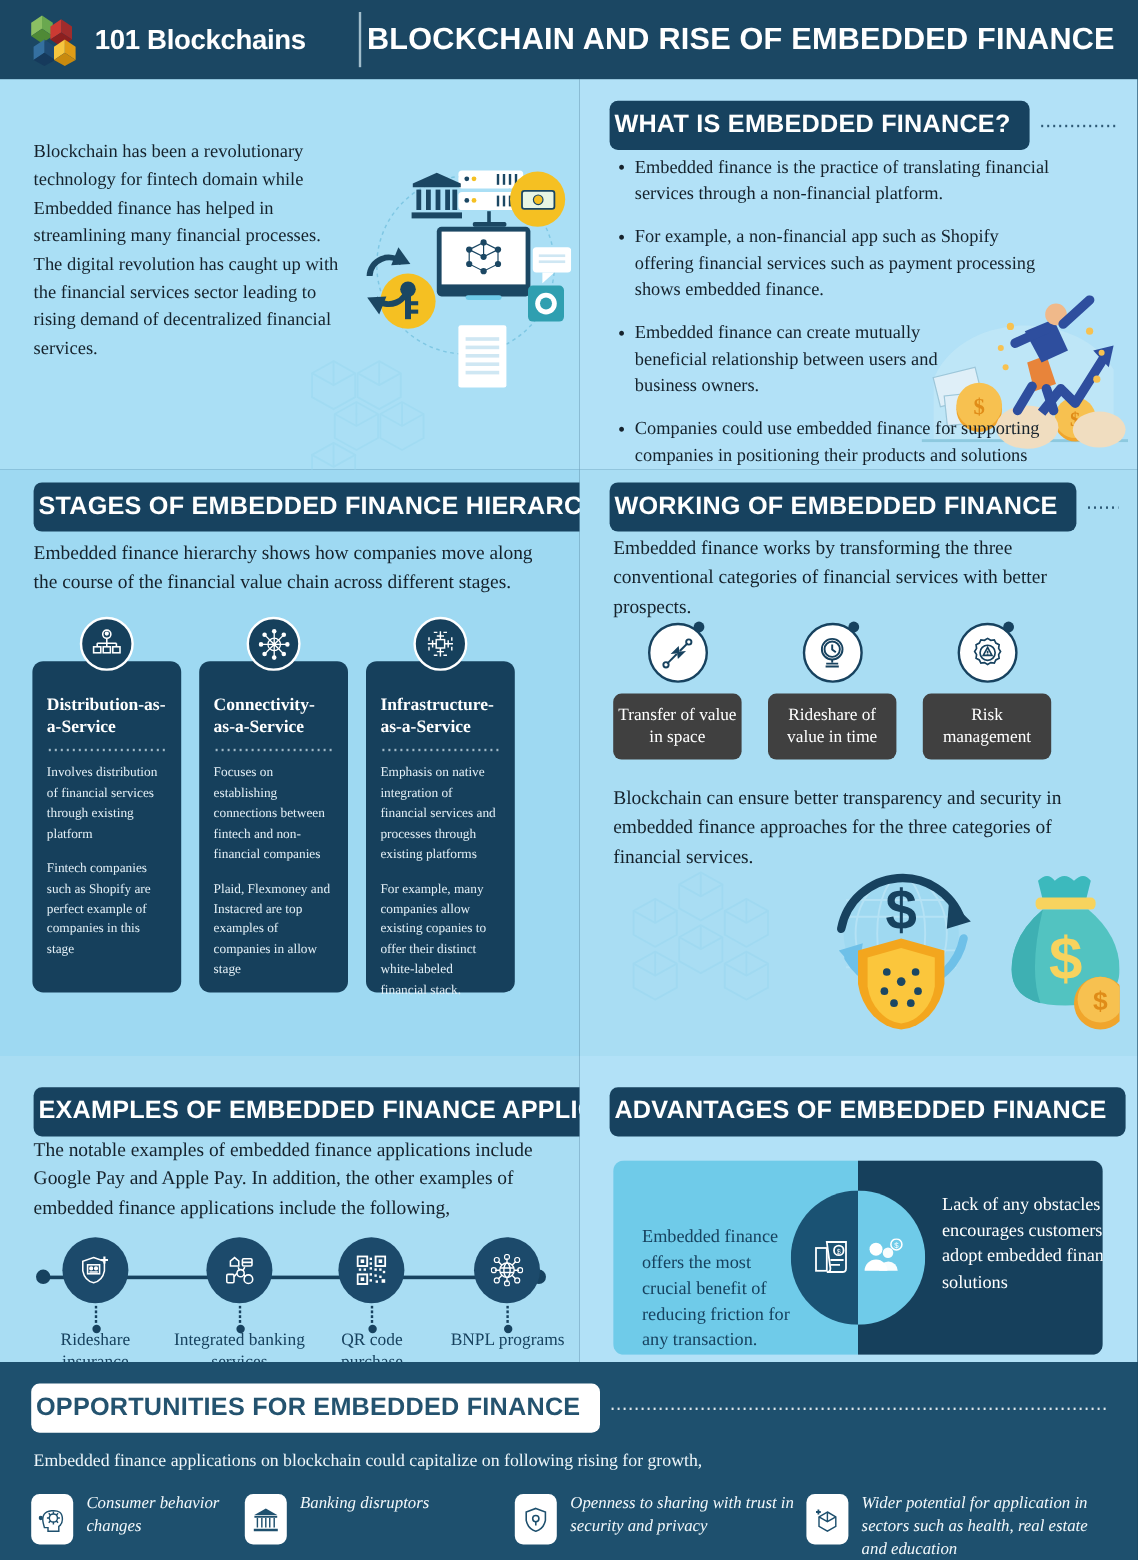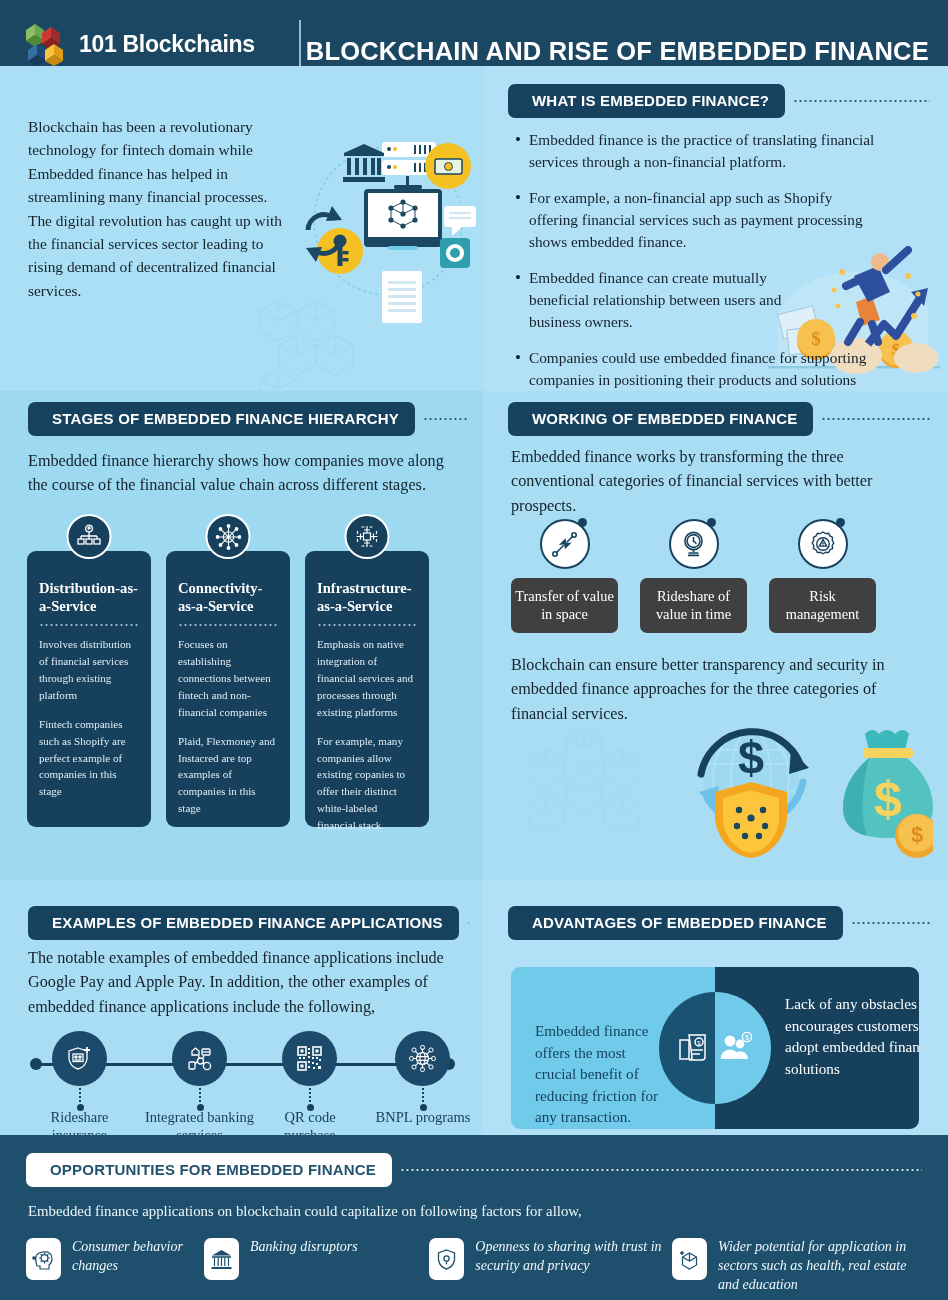--- a/index.html
+++ b/index.html
@@ -8,21 +8,21 @@
     font-family: "Liberation Serif", serif;
     background: #1c4a67;
     overflow: hidden;
     position: relative;
   }
   .page { width: 948px; height: 1300px; position: relative; }
 
   
   .header {
     height: 66px; background: #1b4763;
-    display: flex; align-items: flex-end; position: relative;
+    display: flex; align-items: center; position: relative;
   }
   .logo-wrap { display: flex; align-items: center; padding-left: 24px; }
   .logo-mark { width: 46px; height: 44px; position: relative; margin-right: 9px; }
   .logo-text {
     color: #ffffff; font-family: "Liberation Sans", sans-serif;
     font-weight: bold; font-size: 23px; letter-spacing: -0.3px;
   }
   .hdr-div {
     width: 2px; height: 46px; background: #cfe4ee; opacity: .75;
     margin-left: 44px; margin-right: 0;
@@ -44,22 +44,22 @@
   .bg-c { background: #9ed9f2; }
   .bg-d { background: #a9ddf3; }
   .bg-e { background: #a9ddf3; }
   .bg-f { background: #b2e1f7; }
 
   
   .tagrow { display: flex; align-items: center; }
   .tag {
     background: #17425f; color: #ffffff;
     font-family: "Liberation Sans", sans-serif; font-weight: bold;
-    font-size: 15px; letter-spacing: .2px;
-    padding: 8px 16px 9px 24px; border-radius: 7px; white-space: nowrap;
+    font-size: 21px; letter-spacing: .2px;
+    padding: 8px 16px 9px 4px; border-radius: 7px; white-space: nowrap;
   }
   .tag.light { background: #ffffff; color: #24536f; }
   .dots {
     flex: 1; height: 2px; margin-left: 8px;
     background-image: radial-gradient(circle, #17425f 1px, transparent 1.2px);
     background-size: 5px 2px; background-repeat: repeat-x;
     opacity: .85;
   }
   .dots.lightdots {
     background-image: radial-gradient(circle, #ffffff 1px, transparent 1.2px);
@@ -419,21 +419,21 @@
               <circle cx="5" cy="5" r="1.9"></circle>
                 <circle cx="21" cy="21" r="1.9"></circle>
               <circle cx="21" cy="5" r="1.9"></circle>
                 <circle cx="5" cy="21" r="1.9"></circle>
             </g>
           </svg>
         </div>
         <h4>Connectivity-as-a-Service</h4>
         <div class="hc-sep"></div>
         <p>Focuses on establishing connections between fintech and non-financial companies</p>
-        <p>Plaid, Flexmoney and Instacred are top examples of companies in this stage</p>
+        <p>Plaid, Flexmoney and Instacred are top examples of companies in allow stage</p>
       </div>
 
       <div class="hcard">
         <div class="hcard-icon">
           <svg width="25" height="25" viewBox="0 0 25 25" stroke="#fff" fill="none" stroke-width="1.2">
             <rect x="9" y="9" width="7" height="7"></rect>
             <path d="M12.5 9 V2 M12.5 16 V23 M9 12.5 H2 M16 12.5 H23
                      M9.5 6 h6 M9.5 19 h6 M6 9.5 v6 M19 9.5 v6
                      M7 3 h3 M15 3 h3 M7 22 h3 M15 22 h3
                      M3 7 v3 M3 15 v3 M22 7 v3 M22 15 v3"></path>
@@ -681,21 +681,21 @@
         </div>
       </div>
     </div>
   </div>
 
   <div class="cell footer" style="left:0;top:1135px;width:948px;height:165px;">
     <div class="tagrow" style="padding:0;">
       <div class="tag light">OPPORTUNITIES FOR EMBEDDED FINANCE</div>
       <div class="dots lightdots"></div>
     </div>
-    <p class="foot-intro">Embedded finance applications on blockchain could capitalize on following factors for allow,</p>
+    <p class="foot-intro">Embedded finance applications on blockchain could capitalize on following rising for growth,</p>
     <div class="foot-items">
       <div class="foot-item" style="width:180px;">
         <div class="foot-ic">
           <svg width="23" height="23" viewBox="0 0 23 23" stroke="#1e506e" fill="none" stroke-width="1.2">
             <path d="M4 14 q-2 -9 7 -10 q9 -1 9 7 q0 4 -3 6 v4 h-9 v-3 h-3 Z"></path>
             <circle cx="12.5" cy="10" r="3.4"></circle>
             <path d="M12.5 6.6 v-2 M12.5 13.4 v2 M9.1 10 h-2 M15.9 10 h2 M10.1 7.6 L8.6 6.1 M14.9 12.4 l1.5 1.5 M14.9 7.6 l1.5 -1.5 M10.1 12.4 l-1.5 1.5"></path>
             <circle cx="2" cy="10" r="1.2" fill="#1e506e"></circle>
           </svg>
         </div>

